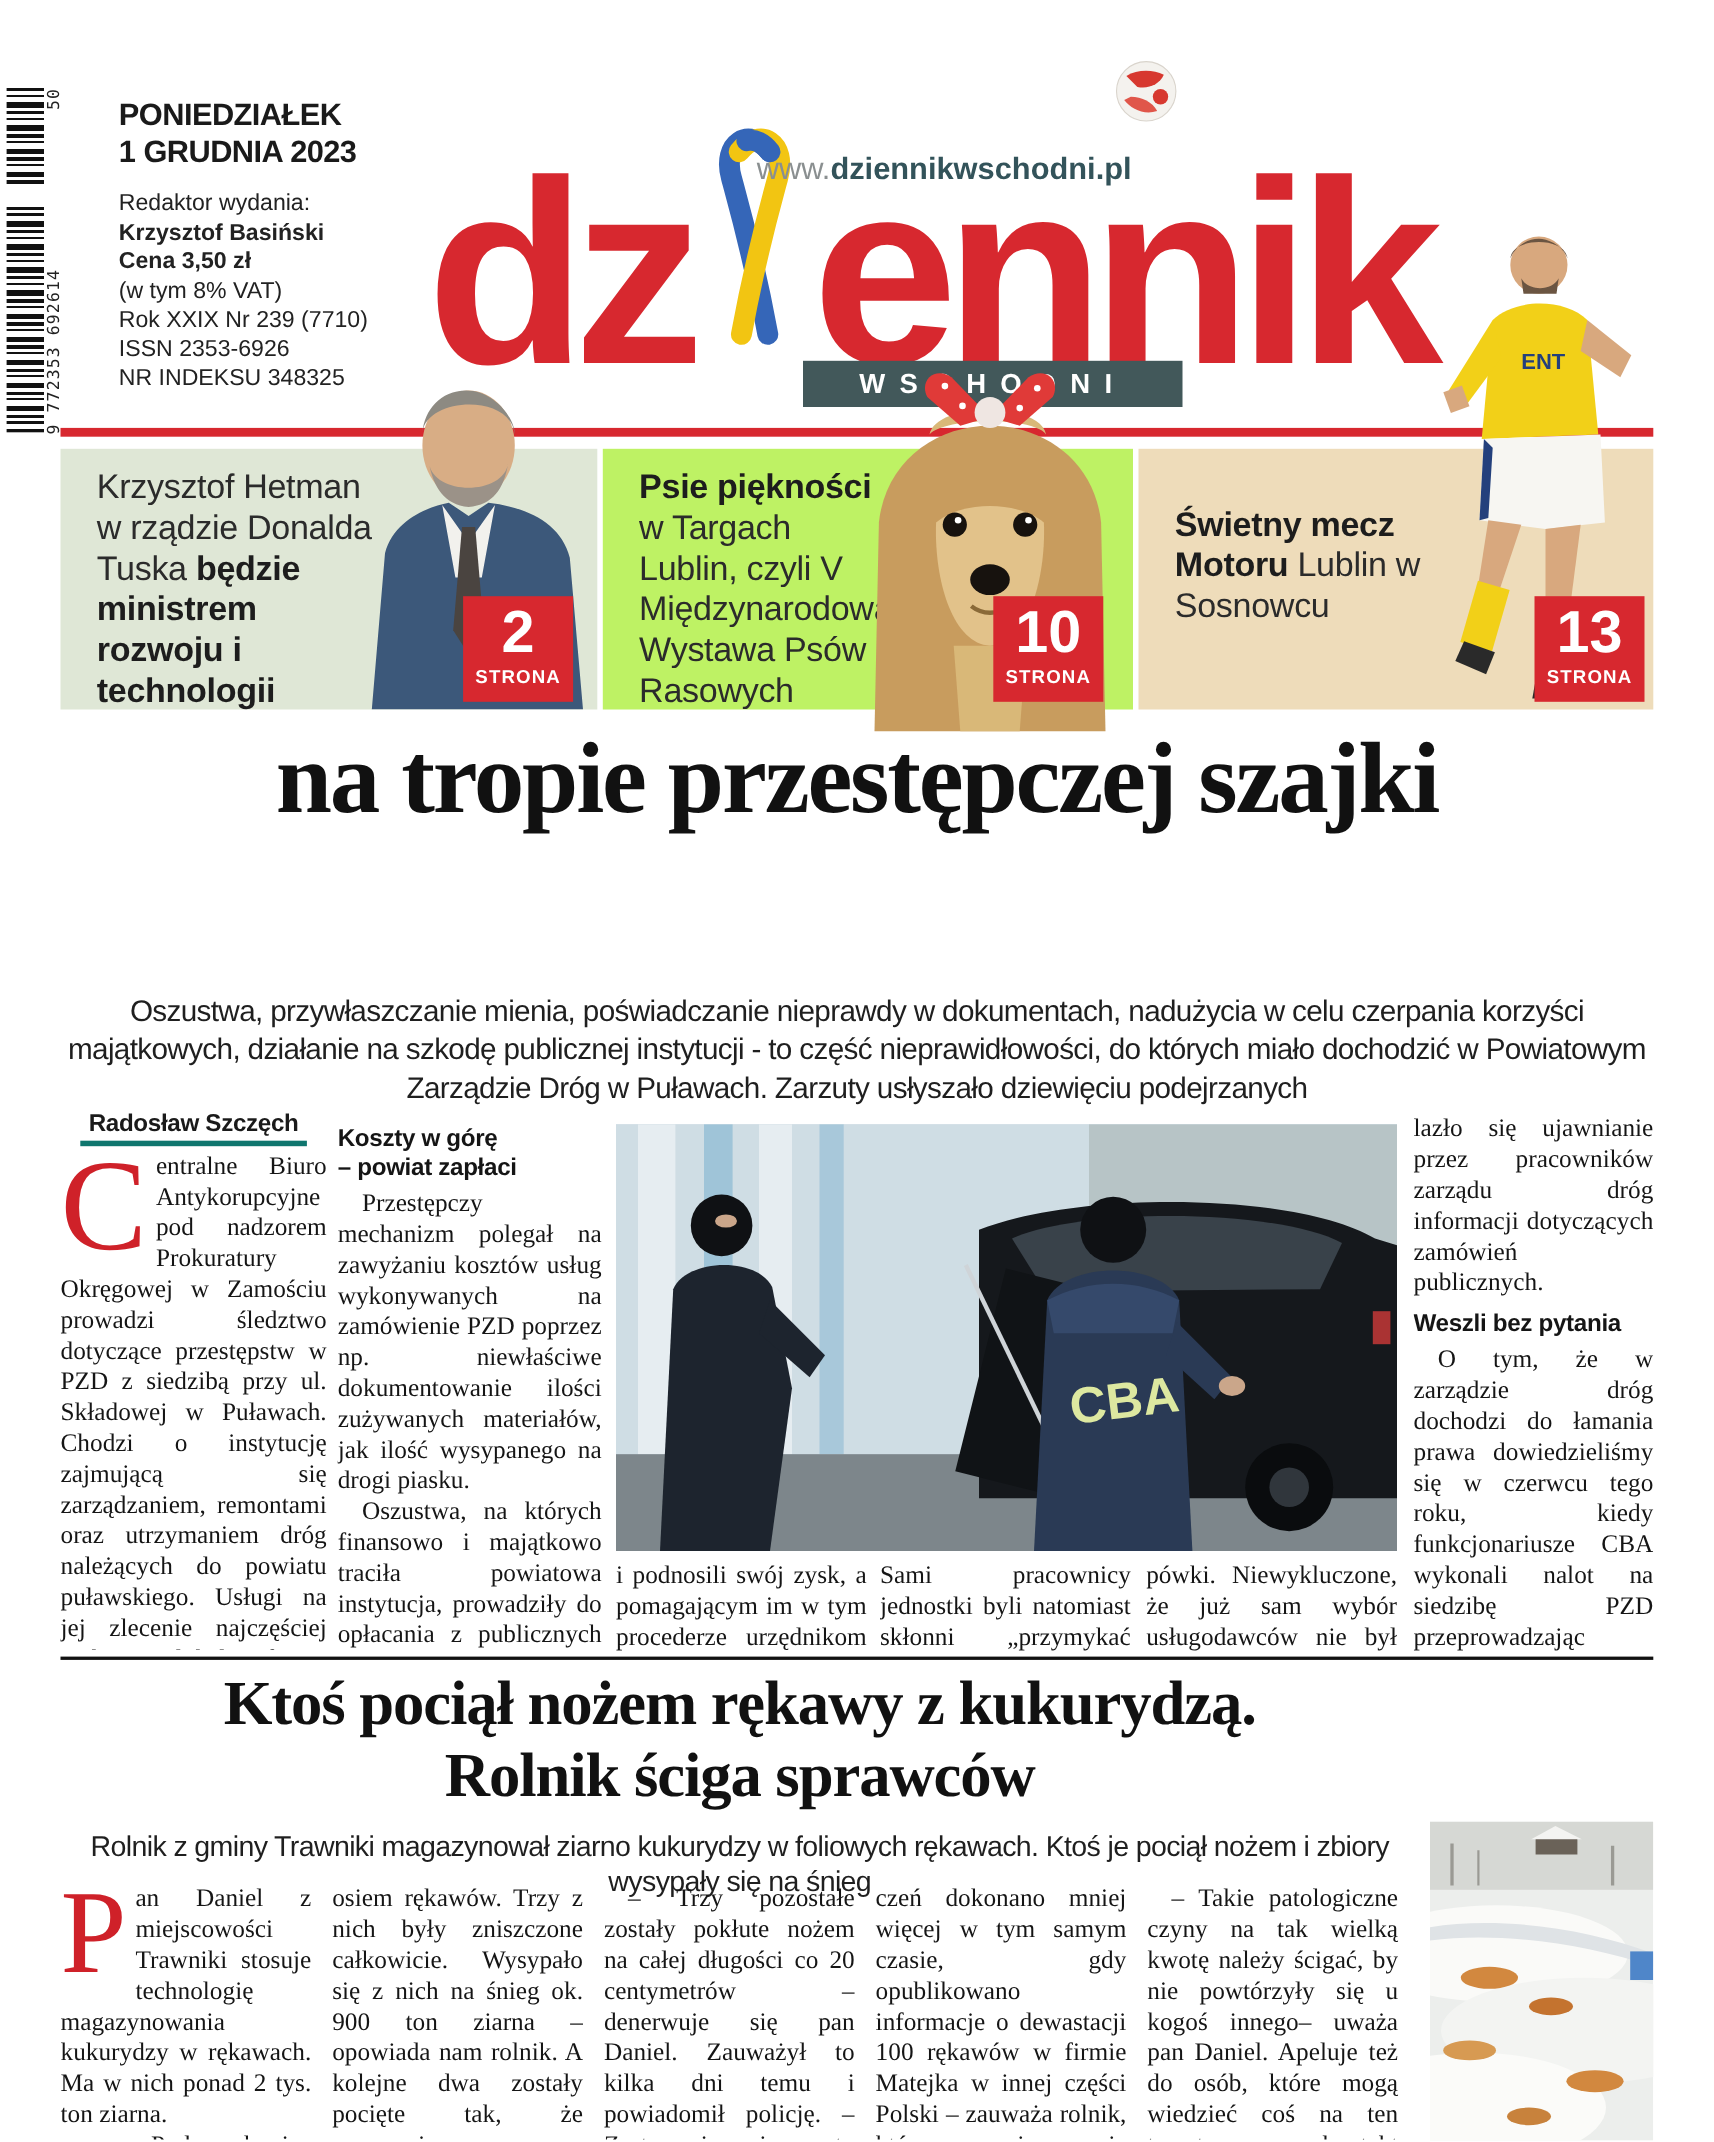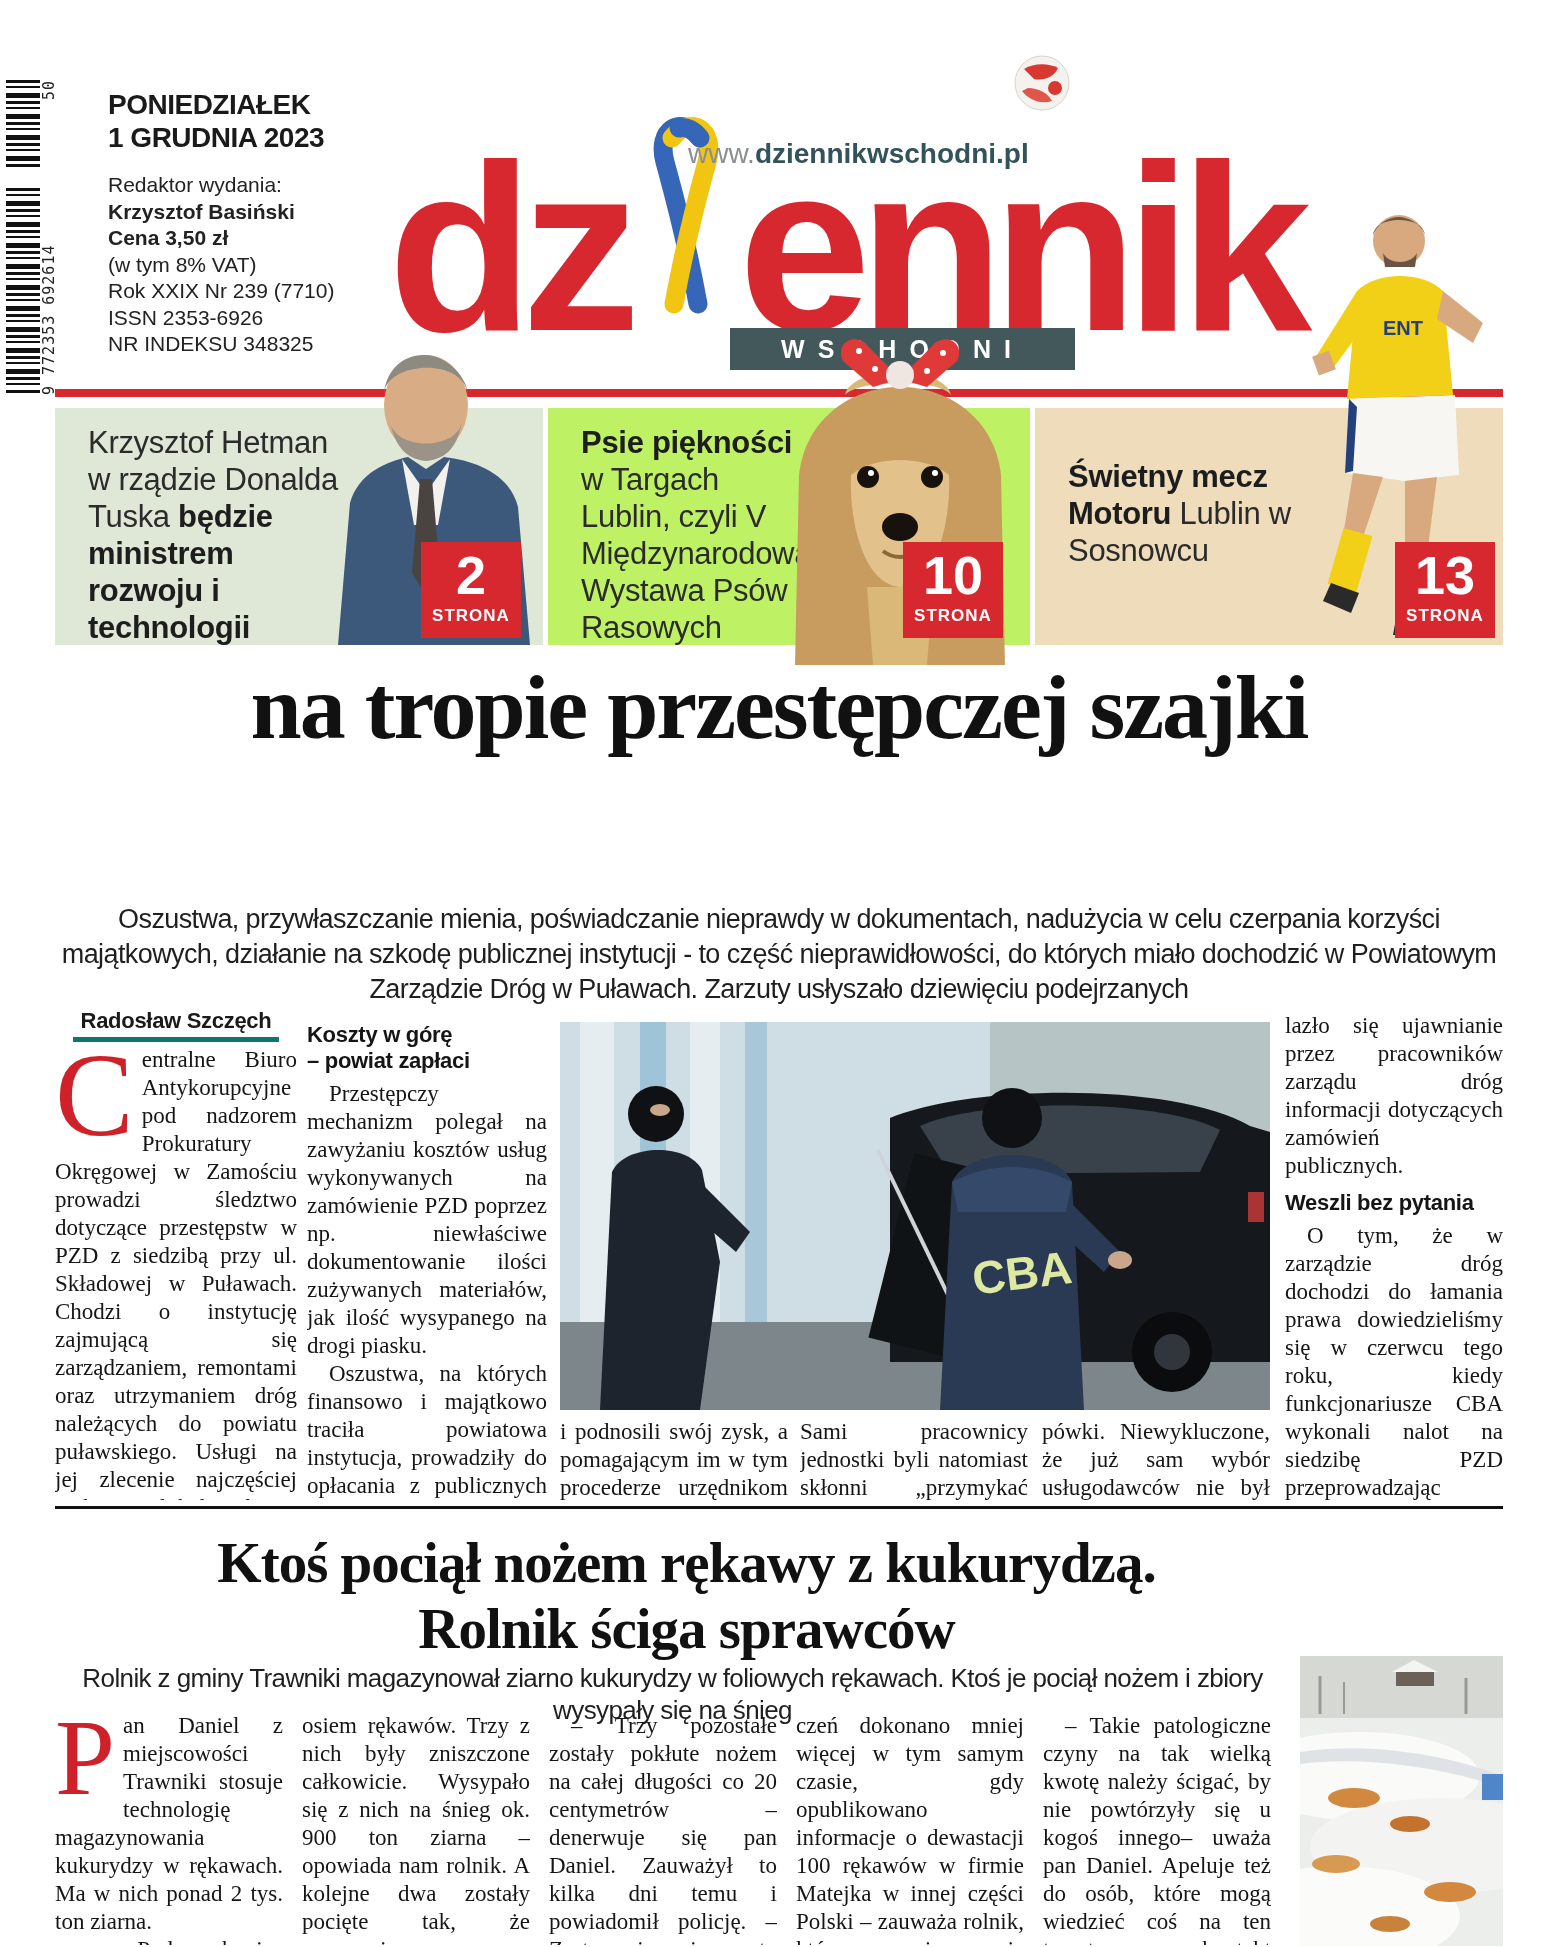--- a/index.html
+++ b/index.html
@@ -283,21 +283,21 @@
       <p>lazło się ujawnianie przez pracowników zarządu dróg informacji dotyczących zamówień publicznych.</p>
       <div class="colsub">Weszli bez pytania</div>
       <p class="ind">O tym, że w zarządzie dróg dochodzi do łamania prawa dowiedzieliśmy się w czerwcu tego roku, kiedy funkcjonariusze CBA wykonali nalot na siedzibę PZD przeprowadzając niezapowiadaną kontrolę. Aresztowany został wtedy Krystian B., ówczesny kierownik obwodu drogowo-mostowego w Puławach oraz Bartłomiej Z., jeden z przedsiębiorców branży budowlanej. Zatrzymano też Marcina M. kolejnego z pracowników zarządu.</p>
 
     </div>
   </section>
 
   <div class="abs divider"></div>
 
   <section>
-    <h2 class="abs h2main" style="margin:14px;">
+    <h2 class="abs h2main" style="margin:0;">
       <div>Ktoś pociął nożem rękawy z kukurydzą.</div>
       <div>Rolnik ściga sprawców</div>
     </h2>
     <div class="abs stand2">Rolnik z gminy Trawniki magazynował ziarno kukurydzy w foliowych rękawach. Ktoś je pociął nożem i zbiory wysypały się na śnieg</div>
 
     <div class="abs snowphoto">
       <svg width="203" height="290" viewBox="0 0 203 290">
         <rect width="203" height="290" fill="#eceeec"></rect>
         <rect x="0" y="0" width="203" height="62" fill="#d6d8d4"></rect>
         <path d="M96 30 L134 30 L134 16 L112 6 L96 16 Z" fill="#6a6258"></path>

